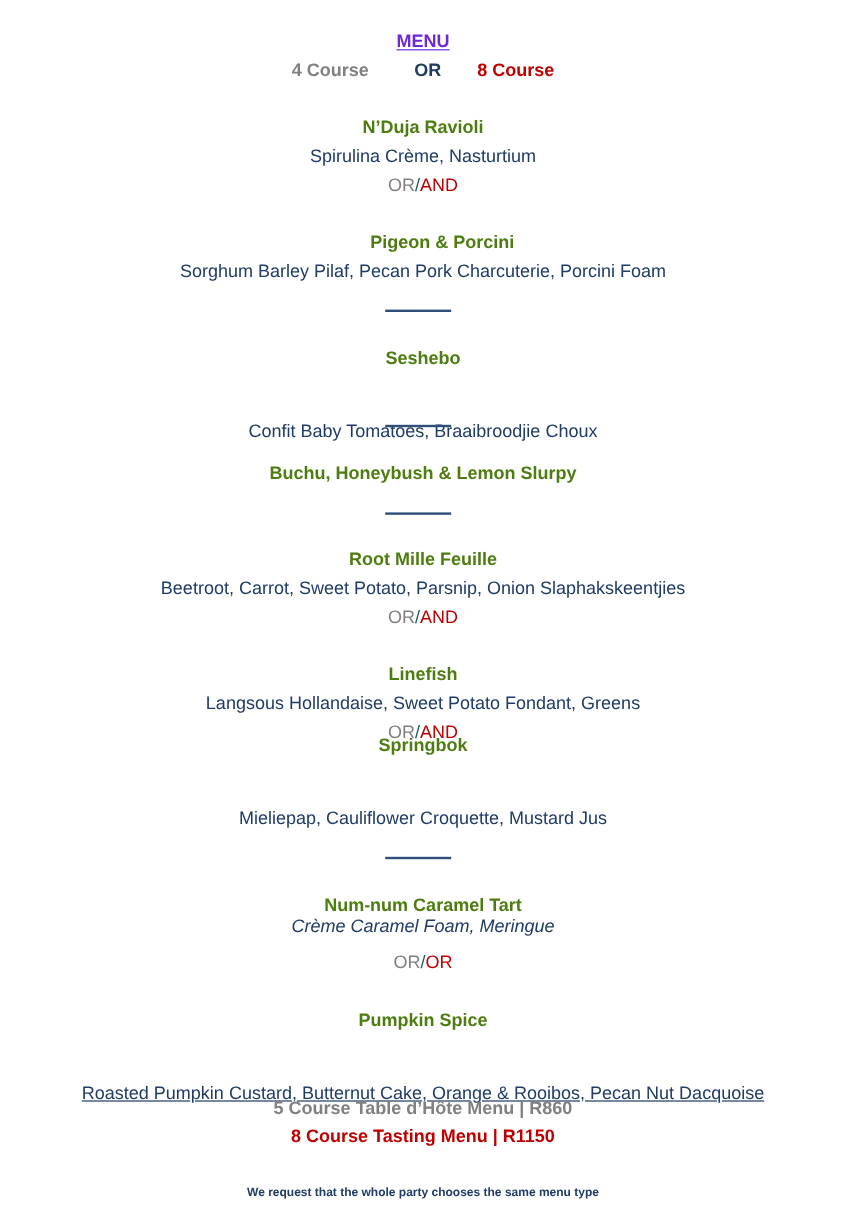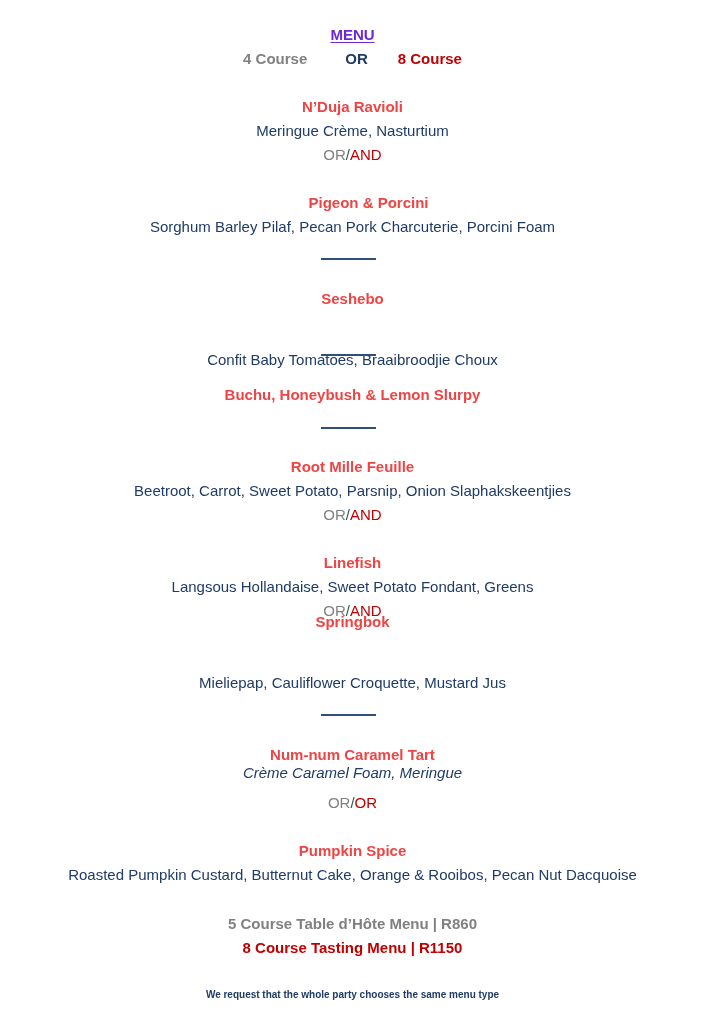--- a/index.html
+++ b/index.html
@@ -20,21 +20,21 @@
       left: 0;
       width: 705px;
       text-align: center;
       line-height: 20px;
       height: 20px;
       white-space: nowrap;
     }
     .title {
       font-weight: bold;
       font-size: 15px;
-      color: #ef4444;
+      color: #4d7c0f;
     }
     .menu-title {
       font-weight: bold;
       font-size: 15px;
       color: #6d28d9;
       text-decoration: underline;
       text-underline-offset: 2px;
     }
     .desc {
       font-size: 15px;
@@ -74,21 +74,21 @@
 </head>
 <body>
 
 <div class="line menu-title" style="top:25px;">MENU</div>
 
 <div class="line options" style="top:49px;">
   <span class="opt opt-5 gray">4 Course</span><span class="opt navy">OR</span><span class="opt opt-8 red">8 Course</span>
 </div>
 
 <div class="line title" style="top:97px;">N’Duja Ravioli</div>
-<div class="line desc" style="top:121px;">Meringue Crème, Nasturtium</div>
+<div class="line desc" style="top:121px;">Spirulina Crème, Nasturtium</div>
 <div class="line choice" style="top:145px;">
   <span class="gray">OR</span><span class="slash">/</span><span class="red">AND</span>
 </div>
 
 <div class="line title" style="top:193px;margin-left:16px;">Pigeon &amp; Porcini</div>
 <div class="line desc" style="top:217px;">Sorghum Barley Pilaf, Pecan Pork Charcuterie, Porcini Foam</div>
 <div class="sep" style="top:258px;"></div>
 
 <div class="line title" style="top:289px;">Seshebo</div>
 <div class="line desc" style="top:313px;margin-top:37px;">Confit Baby Tomatoes, Braaibroodjie Choux</div>
@@ -113,18 +113,18 @@
 <div class="line desc" style="top:673px;">Mieliepap, Cauliflower Croquette, Mustard Jus</div>
 <div class="sep" style="top:714px;"></div>
 
 <div class="line title" style="top:745px;">Num-num Caramel Tart</div>
 <div class="line desc" style="top:763px;font-style:italic;">Crème Caramel Foam, Meringue</div>
 <div class="line choice" style="top:793px;">
   <span class="gray">OR</span><span class="slash">/</span><span class="red">OR</span>
 </div>
 
 <div class="line title" style="top:841px;">Pumpkin Spice</div>
-<div class="line desc" style="top:865px;">Roasted Pumpkin Custard, Butternut Cake, Orange &amp; Rooibos, Pecan Nut Dacquoise</div>
+<div class="line desc" style="top:902px;text-decoration:underline;">Roasted Pumpkin Custard, Butternut Cake, Orange &amp; Rooibos, Pecan Nut Dacquoise</div>
 
 <div class="line price gray" style="top:914px;">5 Course Table d’Hôte Menu | R860</div>
 <div class="line price red" style="top:938px;">8 Course Tasting Menu | R1150</div>
 
 <div class="line note" style="top:985px;">We request that the whole party chooses the same menu type</div>
 
 </body></html>

